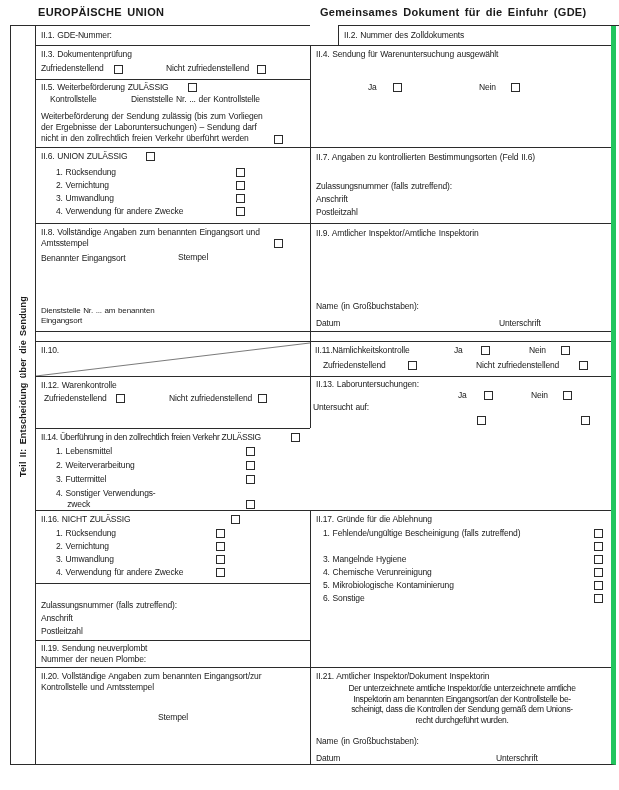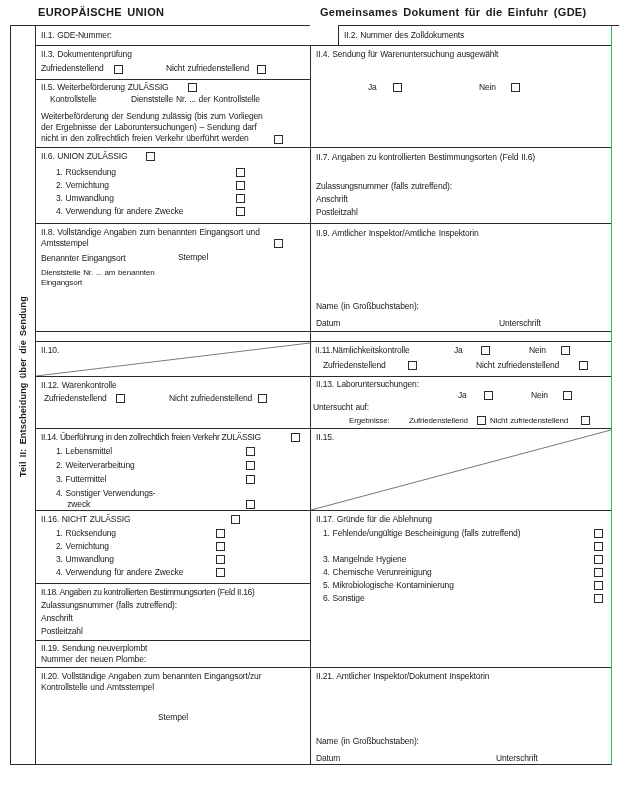--- a/index.html
+++ b/index.html
@@ -8,32 +8,32 @@
     font-family:"Liberation Sans","DejaVu Sans",sans-serif;
     color:#1a1a1a;
     -webkit-font-smoothing:antialiased;
   }
   .page{position:relative;width:619px;height:790px;background:#fff;overflow:hidden;}
   .hdr{position:absolute;top:6px;font-size:11px;font-weight:bold;letter-spacing:.3px;word-spacing:2px;white-space:nowrap;}
   .hdr-left{left:38px;}
   .hdr-right{left:320px;}
   .form-table{
     position:absolute;left:10px;top:25px;width:601px;height:739px;
-    border-right:1px solid #22c55e;border-bottom:1px solid #2b2b2b;
+    border-right:5px solid #22c55e;border-bottom:1px solid #2b2b2b;
   }
   .cell{
     position:absolute;box-sizing:border-box;
     border-left:1px solid #2b2b2b;border-top:1px solid #2b2b2b;
     font-size:8.5px;line-height:11px;letter-spacing:-.15px;word-spacing:.6px;
     overflow:hidden;
   }
   .t{position:absolute;white-space:nowrap;}
   .para{position:absolute;white-space:pre-line;}
   .tight{letter-spacing:-.35px;word-spacing:.2px;text-align:center;}
-  .small{font-size:8px;}
+  .small{font-size:8px;margin-top:38px;}
   .cb{
     position:absolute;width:7px;height:7px;
     border:1px solid #2b2b2b;background:#fff;display:inline-block;
   }
   .center-line{position:absolute;left:0;width:100%;text-align:center;}
   .diag{position:absolute;left:0;top:0;width:100%;height:100%;}
   
   .c-narrow{left:0;top:0;width:25px;height:739px;}
   .c-ii1{left:25px;top:0;width:275px;height:20px;}
   .c-ii2{left:300px;top:0;width:301px;height:20px;margin-left:28px;}
@@ -199,26 +199,20 @@
       <span class="cb" style="left:210px;top:18px"></span>
       <span class="t" style="left:20px;top:31px">2. Weiterverarbeitung</span>
       <span class="cb" style="left:210px;top:32px"></span>
       <span class="t" style="left:20px;top:45px">3. Futtermittel</span>
       <span class="cb" style="left:210px;top:46px"></span>
       <span class="para" style="left:20px;top:59px;white-space:pre">4. Sonstiger Verwendungs-
     zweck</span>
       <span class="cb" style="left:210px;top:71px"></span>
     </div>
 
-    <div class="cell c-ii15">
-      <span class="t" style="left:5px;top:3px">II.15.</span>
-      <svg class="diag" viewBox="0 0 301 82" preserveAspectRatio="none">
-        <line x1="0" y1="82" x2="301" y2="1" stroke="#555" stroke-width="0.8"></line>
-      </svg>
-    </div>
 
     <div class="cell c-ii16">
       <span class="t" style="left:5px;top:3px">II.16. NICHT ZULÄSSIG</span>
       <span class="cb" style="left:195px;top:4px"></span>
       <span class="t" style="left:20px;top:17px">1. Rücksendung</span>
       <span class="cb" style="left:180px;top:18px"></span>
       <span class="t" style="left:20px;top:30px">2. Vernichtung</span>
       <span class="cb" style="left:180px;top:31px"></span>
       <span class="t" style="left:20px;top:43px">3. Umwandlung</span>
       <span class="cb" style="left:180px;top:44px"></span>
@@ -235,38 +229,41 @@
       <span class="cb" style="left:283px;top:44px"></span>
       <span class="t" style="left:12px;top:56px">4. Chemische Verunreinigung</span>
       <span class="cb" style="left:283px;top:57px"></span>
       <span class="t" style="left:12px;top:69px">5. Mikrobiologische Kontaminierung</span>
       <span class="cb" style="left:283px;top:70px"></span>
       <span class="t" style="left:12px;top:82px">6. Sonstige</span>
       <span class="cb" style="left:283px;top:83px"></span>
     </div>
 
     <div class="cell c-ii18">
-      <span class="t tight" style="left:5px;top:3px">II.18. Angaben zu kontrollierten Bestimmungsorten (Feld II.16)</span>
       <span class="t" style="left:5px;top:16px">Zulassungsnummer (falls zutreffend):</span>
       <span class="t" style="left:5px;top:29px">Anschrift</span>
       <span class="t" style="left:5px;top:42px">Postleitzahl</span>
     </div>
 
     <div class="cell c-ii19">
       <span class="t" style="left:5px;top:2px">II.19. Sendung neuverplombt</span>
       <span class="t" style="left:5px;top:13px">Nummer der neuen Plombe:</span>
     </div>
 
     <div class="cell c-ii20">
       <span class="para" style="left:5px;top:3px;width:262px">II.20. Vollständige Angaben zum benannten Eingangsort/zur
 Kontrollstelle und Amtsstempel</span>
       <span class="center-line" style="top:44px">Stempel</span>
     </div>
 
     <div class="cell c-ii21">
       <span class="t" style="left:5px;top:3px">II.21. Amtlicher Inspektor/Dokument Inspektorin</span>
+      <span class="para tight" style="left:5px;top:15px;width:292px;line-height:10.5px">Der unterzeichnete amtliche Inspektor/die unterzeichnete amtliche
+Inspektorin am benannten Eingangsort/an der Kontrollstelle be-
+scheinigt, dass die Kontrollen der Sendung gemäß dem Unions-
+recht durchgeführt wurden.</span>
       <span class="t" style="left:5px;top:68px">Name (in Großbuchstaben):</span>
       <span class="t" style="left:5px;top:85px">Datum</span>
       <span class="t" style="left:185px;top:85px">Unterschrift</span>
     </div>
 
   </div>
 </div>
 
 </body></html>

